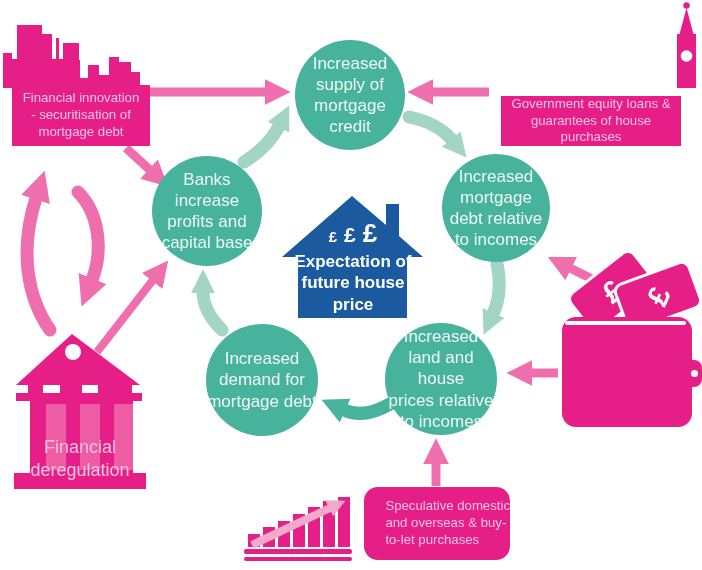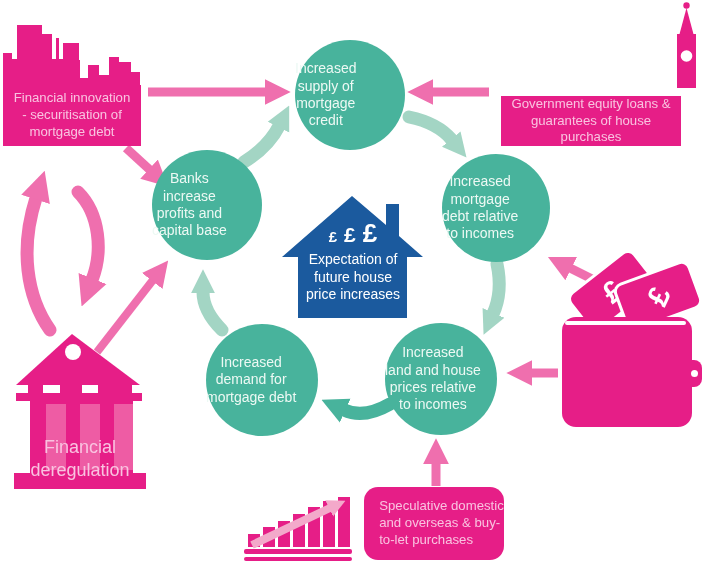--- a/index.html
+++ b/index.html
@@ -2,34 +2,34 @@
 <html style="--pink: #e61e87; --pink-arrow: #ef6fae; --pink-pale: #f3a9ca; --pink-column: #ee5ca4; --box-text: #f9c3e0; --teal: #48b39c; --teal-light: #a3d5c4; --circle-text: #edf9f4; --blue: #1b5a9e; --white: #ffffff;"><head>
 <meta charset="utf-8">
 <style>
   html,body{margin:0;padding:0;background:#fff;}
   #canvas{position:relative;width:702px;height:570px;background:#fff;overflow:hidden;
           font-family:"Liberation Sans", sans-serif;}
   svg{position:absolute;left:0;top:0;}
   .layer{z-index:1;}
   
   .circle{position:absolute;z-index:2;border-radius:50%;background:var(--teal);
-          color:var(--circle-text);display:flex;align-items:center;justify-content:flex-start;
-          text-align:center;font-size:14px;line-height:1.24;white-space:pre-line;}
+          color:var(--circle-text);display:flex;align-items:center;justify-content:center;
+          text-align:center;font-size:17px;line-height:1.24;white-space:pre-line;}
   .pinkbox{position:absolute;z-index:2;background:var(--pink);color:var(--box-text);
           display:flex;align-items:center;justify-content:center;text-align:center;
           font-size:13.2px;line-height:1.28;white-space:pre-line;}
   .rounded{border-radius:14px;}
-  .leftalign{justify-content:center;text-align:left;padding-left:15px;}
+  .leftalign{justify-content:flex-end;text-align:left;padding-left:21px;}
   .plainlabel{position:absolute;z-index:3;background:transparent;color:var(--box-text);
           font-size:18px;line-height:1.28;white-space:pre-line;text-align:center;}
   
   .house-text{position:absolute;z-index:3;left:292px;top:218px;width:122px;text-align:center;color:var(--white);}
   .pound-row{display:flex;align-items:baseline;justify-content:center;gap:7px;font-weight:bold;}
   .p1{font-size:15px;} .p2{font-size:21px;} .p3{font-size:26px;}
-  .house-lines{margin-top:2px;font-weight:normal;font-size:14px;line-height:1.26;white-space:pre-line;}
+  .house-lines{margin-top:2px;font-weight:bold;font-size:17px;line-height:1.26;white-space:pre-line;}
   
   .wallet-slit{position:absolute;left:3px;top:4px;width:121px;height:4px;background:#fff;border-radius:2px;}
   .clasp{position:absolute;z-index:1;left:684px;top:360px;width:18px;height:27px;
          background:var(--pink);border-radius:0 8px 8px 0;}
   .clasp-dot{position:absolute;z-index:2;left:691px;top:370px;width:7px;height:7px;border-radius:50%;background:#fff;}
   
   .f-pink{fill:var(--pink);} .f-col{fill:var(--pink-column);} .f-white{fill:#fff;}
   .f-blue{fill:var(--blue);}
   .s-pink{stroke:var(--pink-arrow);fill:none;stroke-width:9;}
   .s-pink-thin{stroke:var(--pink-arrow);fill:none;stroke-width:8;}
@@ -136,21 +136,21 @@
       <path class="f-blue" d="M282,257 L352,196 L386,225 L386,204 L399,204 L399,236 L423,257 L407,257 L407,318 L298,318 L298,257 Z"></path>
     </g>
   </svg>
 
   <div class="circle" style="left:295px;top:40px;width:110px;height:110px;">
     <span>Increased
 supply of
 mortgage
 credit</span>
   </div>
-  <div class="circle" style="left:152px;top:150px;width:110px;height:110px;">
+  <div class="circle" style="left:152px;top:156px;width:110px;height:110px;">
     <span>Banks
 increase
 profits and
 capital base</span>
   </div>
   <div class="circle" style="left:442px;top:154px;width:108px;height:108px;">
     <span>Increased
 mortgage
 debt relative
 to incomes</span>
@@ -171,21 +171,21 @@
     <div class="pound-row">
       <span class="p1">£</span>
       <span class="p2">£</span>
       <span class="p3">£</span>
     </div>
     <div class="house-lines">Expectation of
 future house
 price increases</div>
   </div>
 
-  <div class="pinkbox" style="left:3px;top:85px;width:138px;height:61px;">
+  <div class="pinkbox" style="left:12px;top:85px;width:138px;height:61px;">
     <span>Financial innovation
 - securitisation of
 mortgage debt</span>
   </div>
 
   <div class="pinkbox" style="left:501px;top:96px;width:180px;height:50px;">
     <span>Government equity loans &amp;
 guarantees of house purchases</span>
   </div>
 

